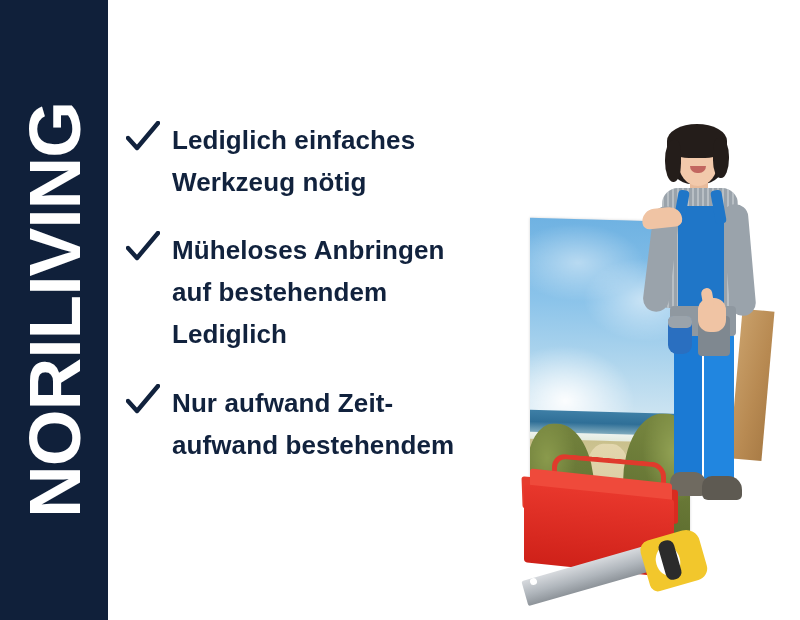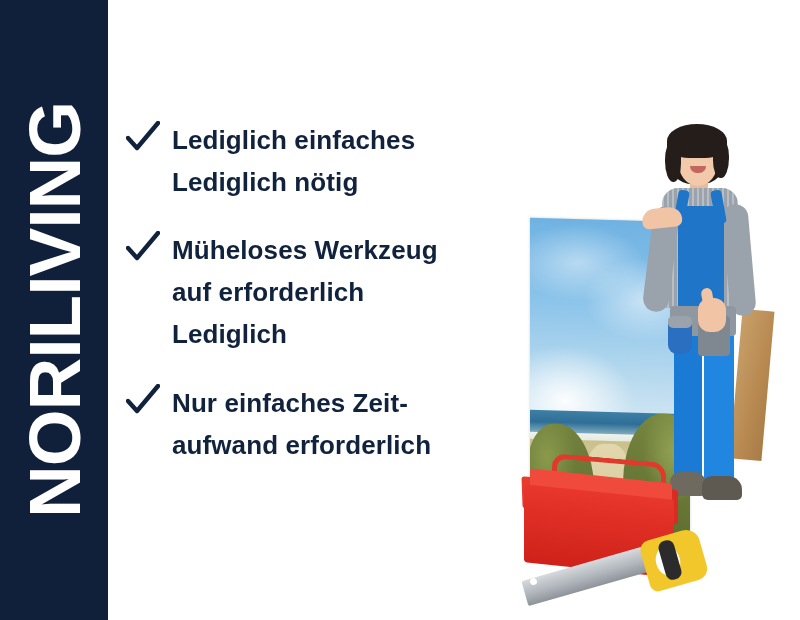--- a/index.html
+++ b/index.html
@@ -205,46 +205,46 @@
   <div id="bullets">
 
     <div class="bullet">
       <span class="check-icon">
         <svg viewBox="0 0 34 32" aria-hidden="true">
           <path d="M2 17 L11 27 L32 2" fill="none" stroke="#11223d" stroke-width="4.4" stroke-linecap="round" stroke-linejoin="round"></path>
         </svg>
       </span>
       <span class="bullet-text">
         <span class="ln">Lediglich einfaches</span>
-        <span class="ln">Lediglich nötig</span>
+        <span class="ln">Werkzeug nötig</span>
       </span>
     </div>
 
     <div class="bullet">
       <span class="check-icon">
         <svg viewBox="0 0 34 32" aria-hidden="true">
           <path d="M2 17 L11 27 L32 2" fill="none" stroke="#11223d" stroke-width="4.4" stroke-linecap="round" stroke-linejoin="round"></path>
         </svg>
       </span>
       <span class="bullet-text">
-        <span class="ln">Müheloses Werkzeug</span>
-        <span class="ln">auf erforderlich</span>
+        <span class="ln">Müheloses Anbringen</span>
+        <span class="ln">auf bestehendem</span>
         <span class="ln">Lediglich</span>
       </span>
     </div>
 
     <div class="bullet">
       <span class="check-icon">
         <svg viewBox="0 0 34 32" aria-hidden="true">
           <path d="M2 17 L11 27 L32 2" fill="none" stroke="#11223d" stroke-width="4.4" stroke-linecap="round" stroke-linejoin="round"></path>
         </svg>
       </span>
       <span class="bullet-text">
-        <span class="ln">Nur einfaches Zeit-</span>
-        <span class="ln">aufwand erforderlich</span>
+        <span class="ln">Nur aufwand Zeit-</span>
+        <span class="ln">aufwand bestehendem</span>
       </span>
     </div>
 
   </div>
 
   <div id="photo">
 
     <div id="wall-panel">
       <div id="panel-sky"></div>
       <div id="panel-sea"></div>

